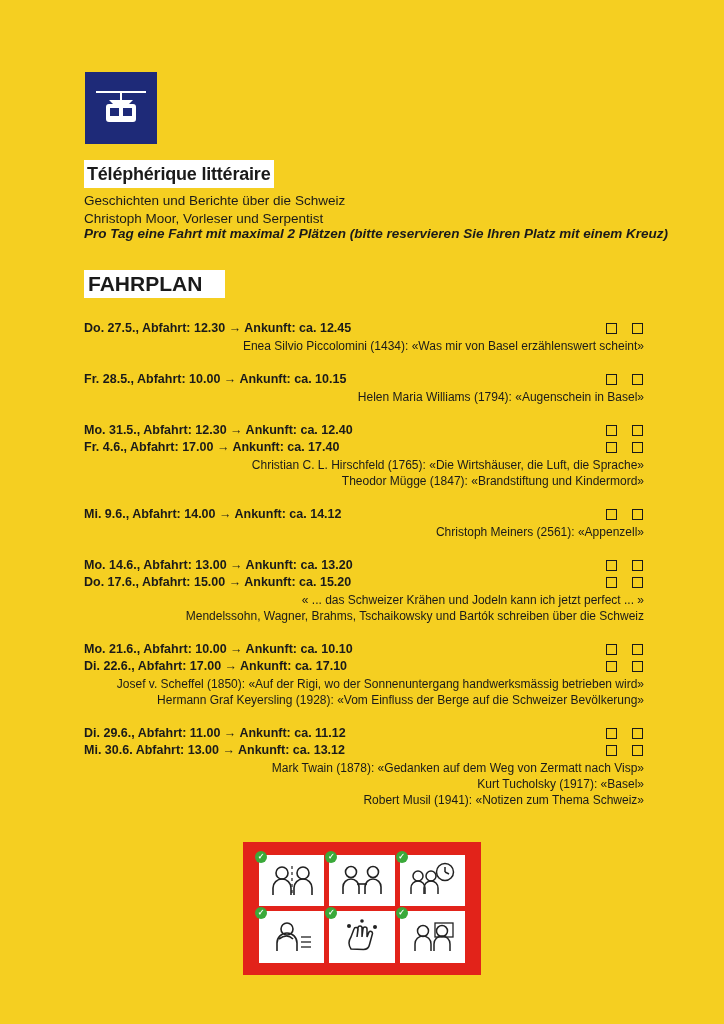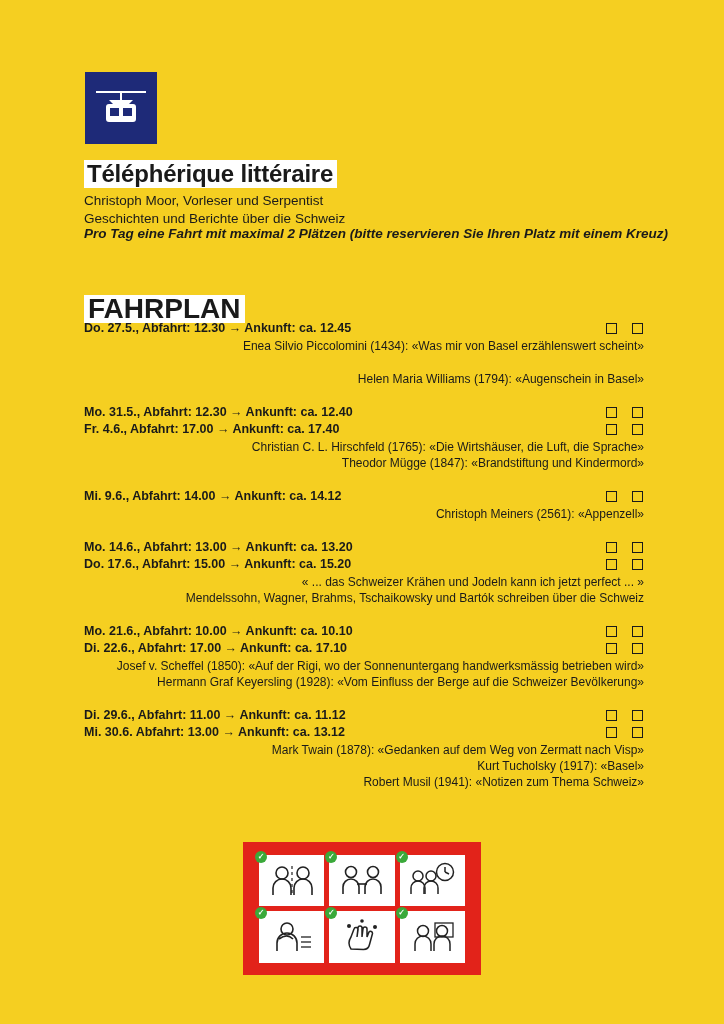--- a/index.html
+++ b/index.html
@@ -38,21 +38,21 @@
   
   .title-wrap {
     position: absolute;
     left: 84px;
     top: 160px;
     width: 560px;
   }
   .main-title {
     display: inline-block;
     background: #ffffff;
-    font-size: 24px;
+    font-size: 18px;
     font-weight: bold;
     line-height: 26px;
     padding: 1px 4px 1px 3px;
     margin: 0;
     letter-spacing: -0.2px;
   }
   .subtitle {
     font-size: 13.5px;
     line-height: 18px;
     margin-top: 4px;
@@ -70,25 +70,24 @@
   }
 
   .section-title {
     position: absolute;
     left: 84px;
     top: 270px;
   }
   .section-title span {
     display: inline-block;
     background: #ffffff;
-    font-size: 28px;
+    font-size: 21px;
     font-weight: bold;
     line-height: 26px;
-    padding: 1px 5px 1px 4px;
-    margin-top: 25px;
+    padding: 1px 23px 1px 4px;
   }
 
   
   .schedule {
     position: absolute;
     left: 84px;
     top: 312px;
     width: 560px;
     margin-top: 8px;
   }
@@ -182,22 +181,22 @@
       <path d="M14 13 L38 13 L34 17 L18 17 Z" fill="#ffffff"></path>
       <rect x="11" y="17" width="30" height="18" rx="3" fill="#ffffff"></rect>
       <rect x="15" y="21" width="9" height="8" fill="#1e2a78"></rect>
       <rect x="28" y="21" width="9" height="8" fill="#1e2a78"></rect>
     </svg>
   </div>
 
   <div class="title-wrap">
     <h1 class="main-title">Téléphérique littéraire</h1>
     <div class="subtitle">
+      <div>Geschichten und Berichte über die Schweiz</div>
       <div>Christoph Moor, Vorleser und Serpentist</div>
-      <div>Geschichten und Berichte über die Schweiz</div>
     </div>
   </div>
 
   <div class="note">Pro Tag eine Fahrt mit maximal 2 Plätzen (bitte reservieren Sie Ihren Platz mit einem Kreuz)</div>
 
   <div class="section-title">
     <span>FAHRPLAN</span>
   </div>
 
   <div class="schedule" id="schedule">
@@ -207,20 +206,27 @@
           <div class="boxes">
             <div class="box b1"></div>
             <div class="box b2"></div>
           </div>
         </div>
         <div class="desc-block">
           <div class="desc">Enea Silvio Piccolomini (1434): «Was mir von Basel erzählenswert scheint»</div>
         </div>
       </div>
       <div class="group">
+        <div class="entry">
+          <div class="entry-text">Fr. 28.5., Abfahrt: 10.00 → Ankunft: ca. 10.15</div>
+          <div class="boxes">
+            <div class="box b1"></div>
+            <div class="box b2"></div>
+          </div>
+        </div>
         <div class="desc-block">
           <div class="desc">Helen Maria Williams (1794): «Augenschein in Basel»</div>
         </div>
       </div>
       <div class="group">
         <div class="entry">
           <div class="entry-text">Mo. 31.5., Abfahrt: 12.30 → Ankunft: ca. 12.40</div>
           <div class="boxes">
             <div class="box b1"></div>
             <div class="box b2"></div>

